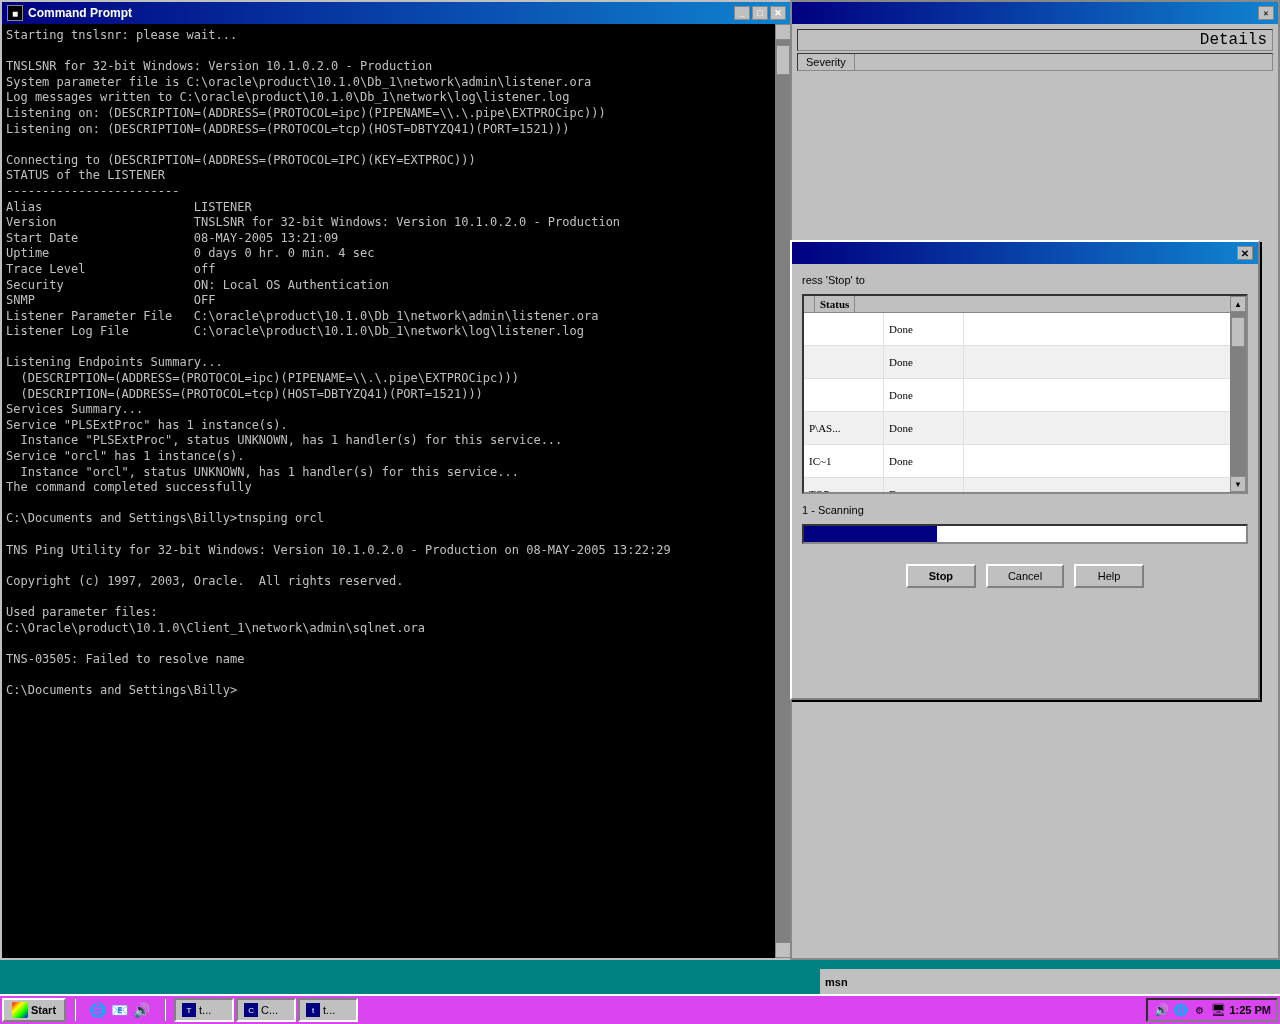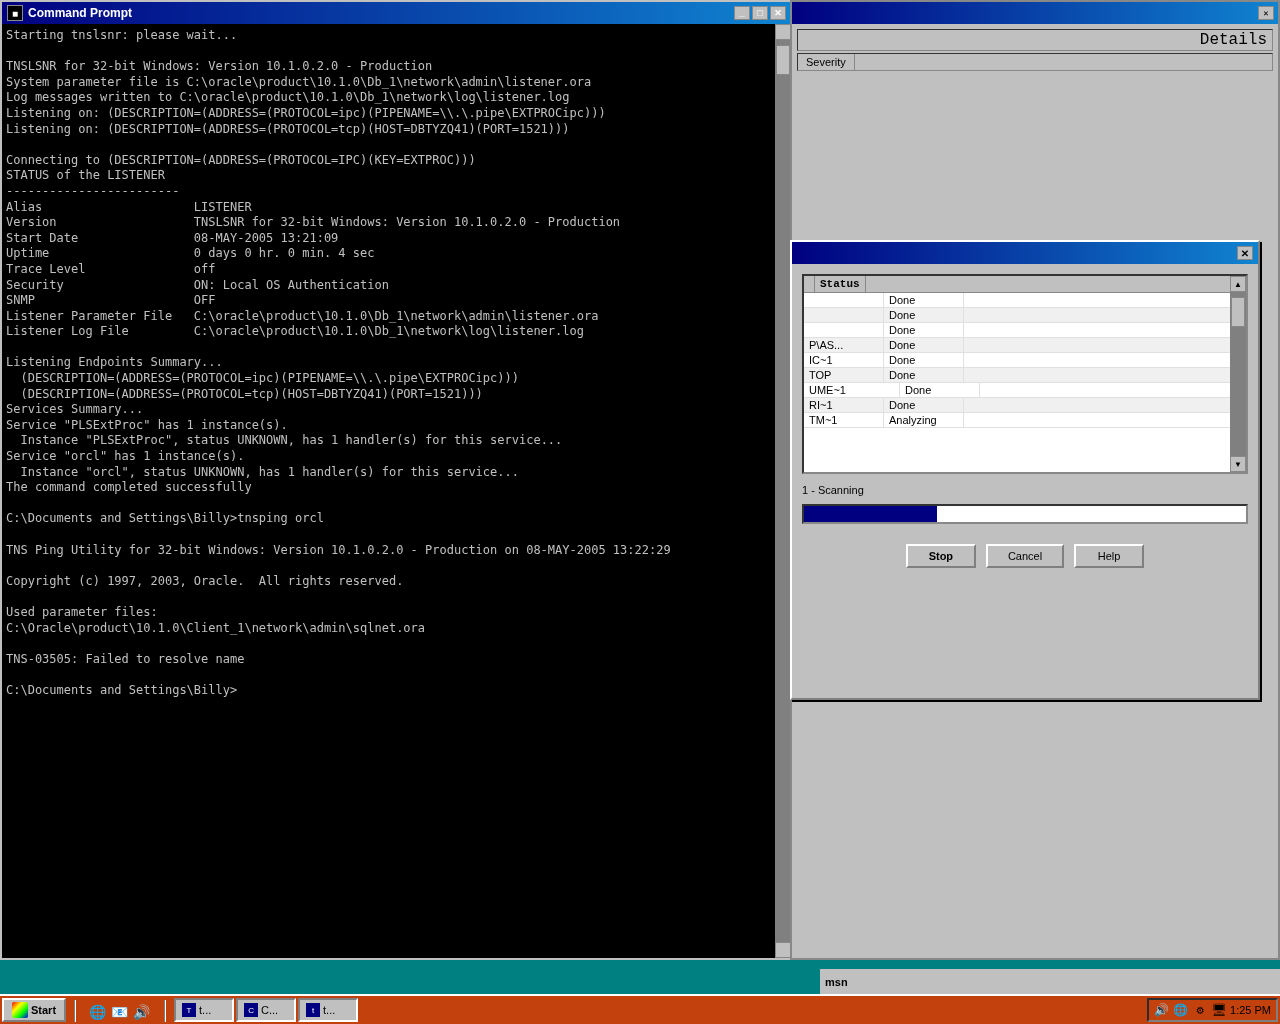--- a/index.html
+++ b/index.html
@@ -223,37 +223,38 @@
     .dialog-list-header {
       display: flex;
       background: #c0c0c0;
       border-bottom: 1px solid #888;
     }
     .dialog-list-col {
       padding: 2px 5px;
       font-size: 11px;
       font-weight: bold;
       border-right: 1px solid #888;
-      font-family: Liberation Mono, monospace;
+      font-family: Liberation Serif, serif;
     }
     .dialog-list-items {
       overflow: hidden;
     }
     .dialog-list-row {
       display: flex;
       border-bottom: 1px solid #e0e0e0;
       font-size: 11px;
       font-family: Arial, sans-serif;
     }
     .dialog-list-row:nth-child(even) {
       background: #f0f0f0;
     }
     .dialog-list-cell {
-      padding: 1px 5px;
+      padding: 10px 5px;
       border-right: 1px solid #e0e0e0;
+      font-family: Liberation Serif, serif;
     }
     .dialog-list-scrollbar {
       position: absolute;
       right: 0;
       top: 0;
       width: 16px;
       height: 100%;
       background: #c0c0c0;
       display: flex;
       flex-direction: column;
@@ -298,24 +299,24 @@
       font-weight: bold;
     }
 
     
     .taskbar {
       position: absolute;
       bottom: 0;
       left: 0;
       width: 1280px;
       height: 30px;
-      background: #c2410c;
+      background: #d946ef;
       border-top: 2px solid #fff;
       display: flex;
-      align-items: flex-end;
+      align-items: center;
       gap: 6px;
       padding: 2px;
       z-index: 100;
     }
     .start-btn {
       background: #c0c0c0;
       border: 2px solid #fff;
       border-right-color: #808080;
       border-bottom-color: #808080;
       padding: 2px 8px;
@@ -375,21 +376,21 @@
       display: flex;
       align-items: center;
       gap: 3px;
       border: 2px inset #808080;
       padding: 2px 5px;
       height: 24px;
     }
     .taskbar-time {
       font-family: Arial, sans-serif;
       font-size: 11px;
-      font-weight: normal;
+      font-weight: bold;
     }
     .sys-icon {
       width: 16px;
       height: 16px;
       display: flex;
       align-items: center;
       justify-content: center;
       font-size: 12px;
     }
 
@@ -506,20 +507,21 @@
       <span class="severity-cell">Severity</span>
     </div>
   </div>
 </div>
 
 <div class="dialog-window">
   <div class="dialog-titlebar">
     <div class="dialog-close-btn">✕</div>
   </div>
   <div class="dialog-body">
+    <div class="dialog-instruction">ress 'Stop' to</div>
     <div class="dialog-list-container">
       <div class="dialog-list-header">
         <div class="dialog-list-col"></div>
         <div class="dialog-list-col">Status</div>
         <div class="dialog-list-col" style="flex:1"></div>
       </div>
       <div class="dialog-list-items">
         <div class="dialog-list-row">
           <div class="dialog-list-cell" style="width:80px"></div>
           <div class="dialog-list-cell" style="width:80px">Done</div>

